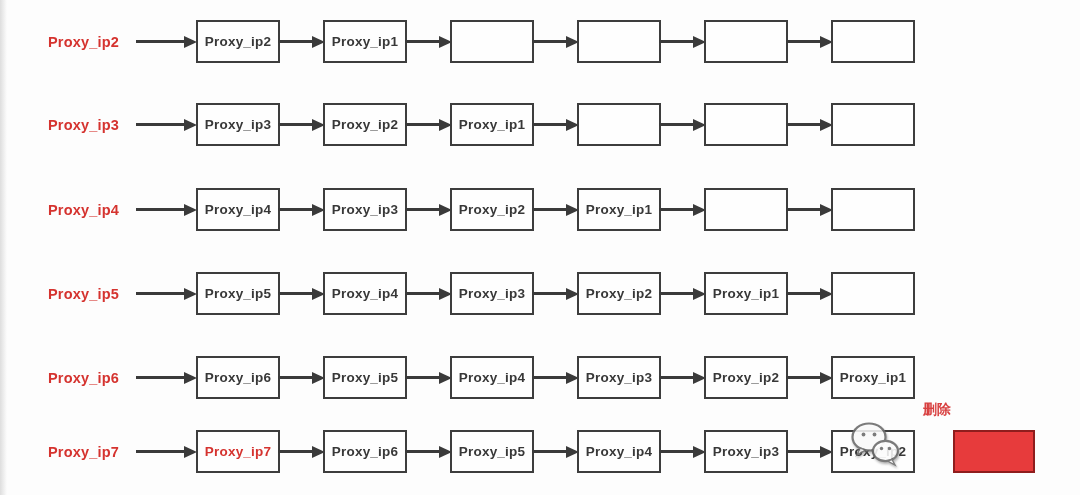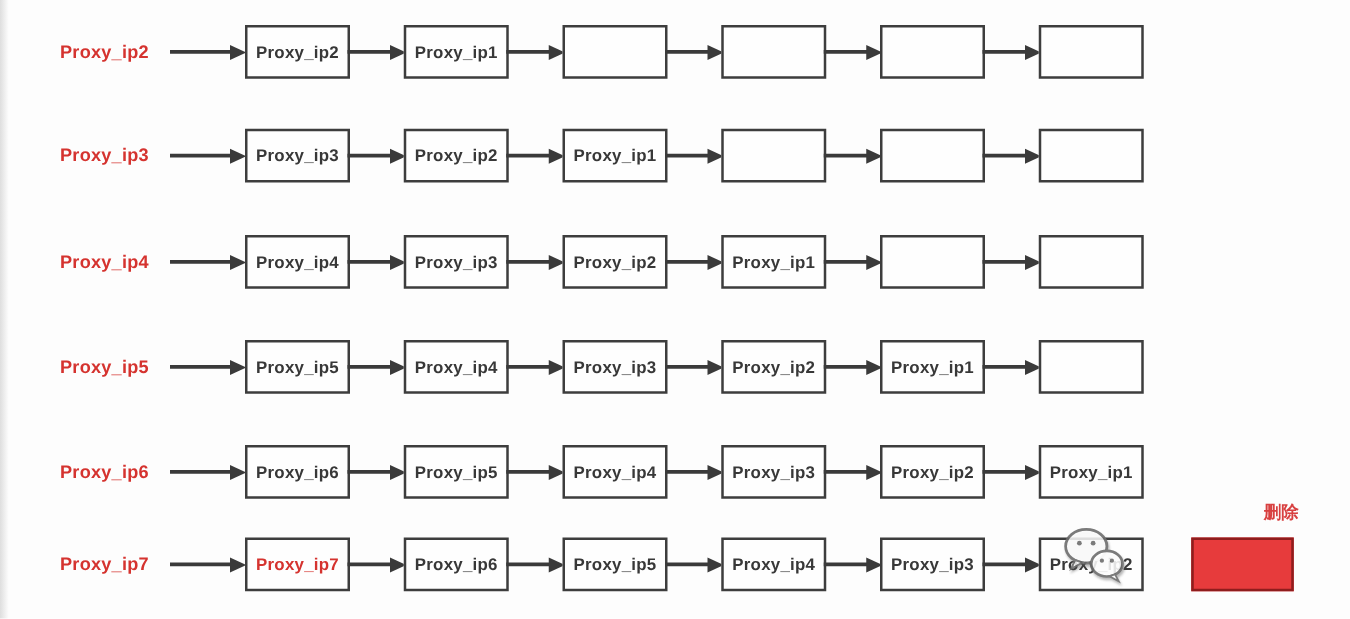--- a/index.html
+++ b/index.html
@@ -31,21 +31,21 @@
   .arrow .shaft{
     position:absolute;left:0;right:10px;top:50%;height:2.5px;margin-top:-1.25px;
     background:#3a3a3a;display:block;
   }
   .arrow .head{
     position:absolute;right:0;top:50%;transform:translateY(-50%);display:block;
     width:0;height:0;border-left:13px solid #3a3a3a;
     border-top:6px solid transparent;border-bottom:6px solid transparent;
   }
   .delete-label{
-    position:absolute;left:1011px;top:-29px;
+    position:absolute;left:923px;top:-29px;
     font-weight:bold;font-size:14px;color:#d84040;white-space:nowrap;
   }
   .watermark{
     position:absolute;left:849px;top:420px;z-index:5;
     display:flex;align-items:center;pointer-events:none;
   }
   .wm-icon{flex:0 0 auto;opacity:.9;filter:drop-shadow(1px 2px 1px rgba(80,80,80,.45));}
   .wm-text{
     font-weight:bold;font-size:33px;line-height:1;color:#ffffff;letter-spacing:-1px;
     -webkit-text-stroke:1.5px #616161;

